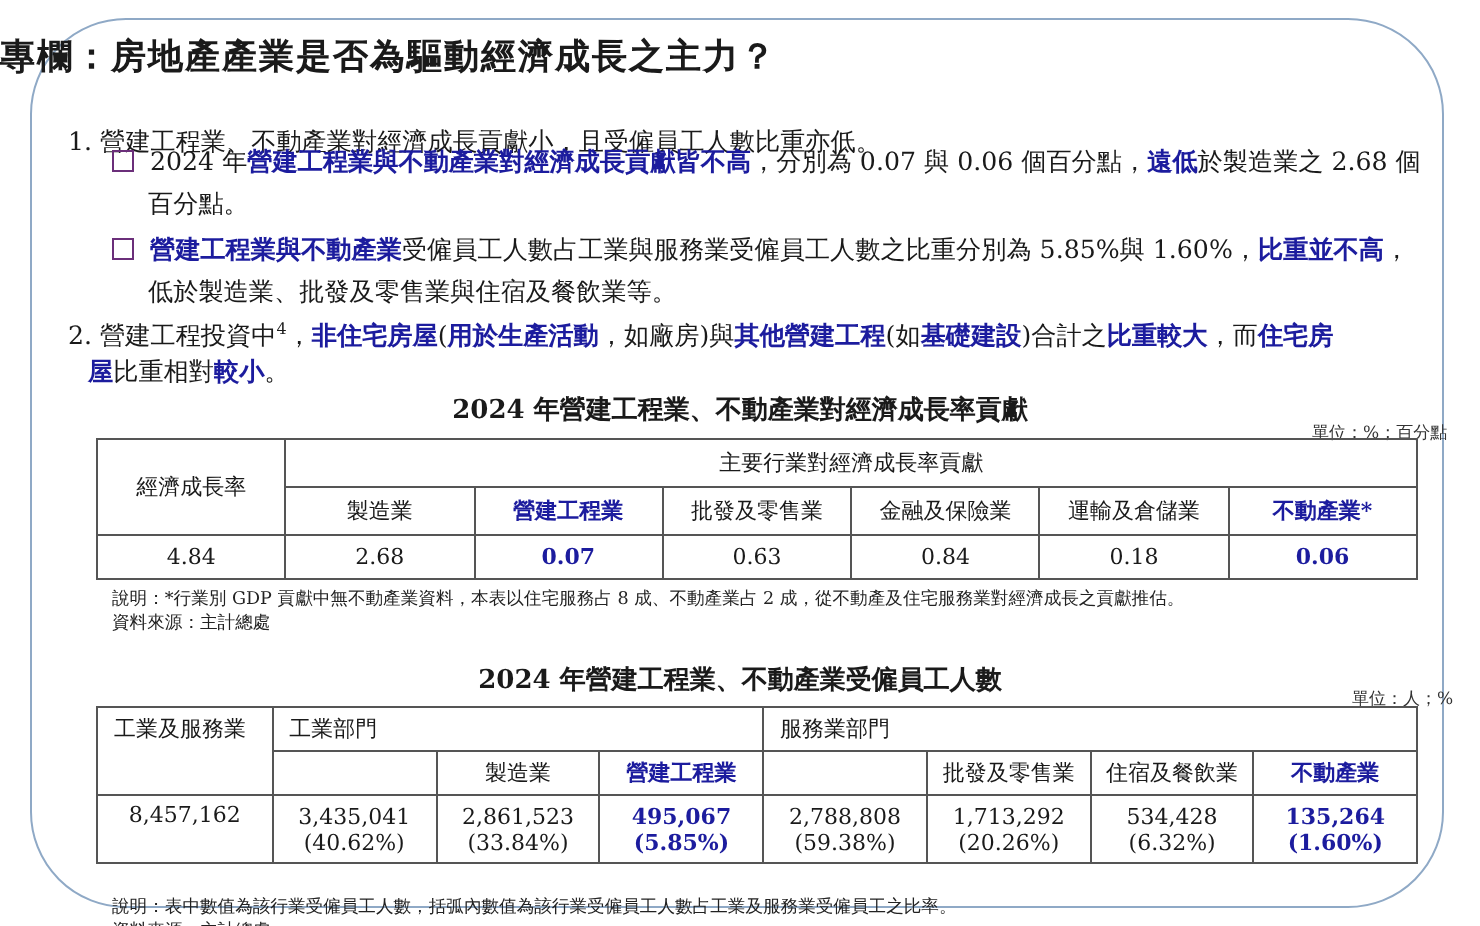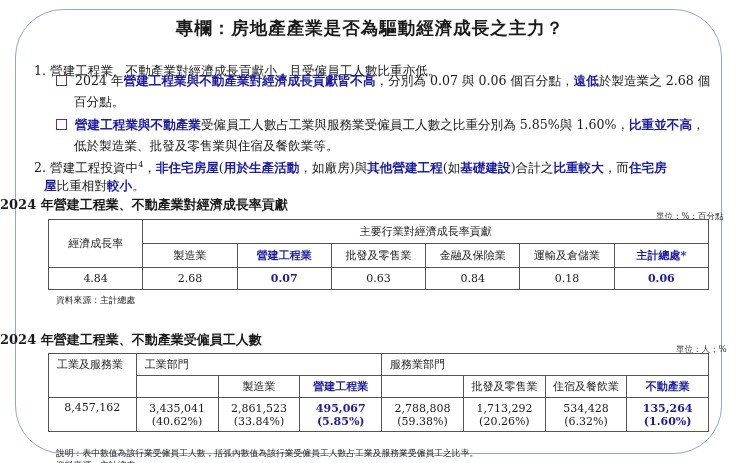--- a/index.html
+++ b/index.html
@@ -1,27 +1,27 @@
 <!DOCTYPE html>
 <html><head>
 <meta charset="utf-8">
 <style>
   html, body { margin:0; padding:0; background:#ffffff; }
   body { width:740px; height:463px; position:relative; overflow:hidden;
          font-family:"DejaVu Serif","Liberation Serif",serif; color:#1a1a1a; }
   .frame { position:absolute; left:15px; top:9px; width:707px; height:445px;
            border:1.6px solid #8fa9c6; border-radius:48px; box-sizing:border-box; }
-  .title { position:absolute; left:0; width:740px; top:16px; text-align:center;
+  .title { position:absolute; left:0; width:740px; top:16px; 
            font-size:17.5px; font-weight:bold; letter-spacing:1px; }
   .para { position:absolute; font-size:12.6px; line-height:21px; }
   .b { color:#1c1c9e; font-weight:bold; }
   .chk { display:inline-block; width:11px; height:11px; border:1.6px solid #6b2f7a;
          box-sizing:border-box; vertical-align:-1px; }
   sup { font-size:8px; }
-  .ttl { position:absolute; left:0; width:740px; font-size:13px; font-weight:bold; }
+  .ttl { position:absolute; left:0; width:740px; text-align:center; font-size:13px; font-weight:bold; }
   .unit { position:absolute; font-size:8.5px; color:#333; }
   table { position:absolute; border-collapse:collapse; font-size:11px; }
   td { border:1px solid #555; text-align:center; padding:0; color:#1a1a1a; }
   td.bl { color:#1c1c9e; font-weight:bold; }
   td.left { text-align:left; padding-left:8px; vertical-align:top; padding-top:3px; }
   .note { position:absolute; left:56px; font-size:8.8px; line-height:12px; color:#222; }
 </style>
 </head>
 <body>
 
@@ -65,34 +65,35 @@
       <tr style="height:24px;">
     <td rowspan="2" style="width:94px;">經濟成長率</td>
     <td colspan="6">主要行業對經濟成長率貢獻</td>
   </tr>
   <tr style="height:24px;">
     <td style="width:94px;">製造業</td>
     <td class="bl" style="width:94px;">營建工程業</td>
     <td style="width:94px;">批發及零售業</td>
     <td style="width:94px;">金融及保險業</td>
     <td style="width:94px;">運輸及倉儲業</td>
-    <td class="bl" style="width:94px;">主計總處*</td>
+    <td class="bl" style="width:94px;">不動產業*</td>
   </tr>
   <tr style="height:22px;padding-left:20px;">
     <td>4.84</td>
     <td>2.68</td>
     <td class="bl">0.07</td>
     <td>0.63</td>
     <td>0.84</td>
     <td>0.18</td>
     <td class="bl">0.06</td>
   </tr>
 </tbody>
   </table>
 <div class="note" style="top:294px;">
+  <div>說明：*行業別 GDP 貢獻中無不動產業資料，本表以住宅服務占 8 成、不動產業占 2 成，從不動產及住宅服務業對經濟成長之貢獻推估。</div>
   <div>資料來源：主計總處</div>
 </div>
 
 <div class="ttl" style="top:331px;">2024 年營建工程業、不動產業受僱員工人數</div>
 <div class="unit" style="left:676px;top:344px;">單位：人；%</div>
 <table style="left:48px;top:353px;width:661px;">
   <tbody>
       <tr style="height:22px;">
     <td rowspan="2" class="left" style="width:80px;">工業及服務業</td>
     <td colspan="3" class="left">工業部門</td>

